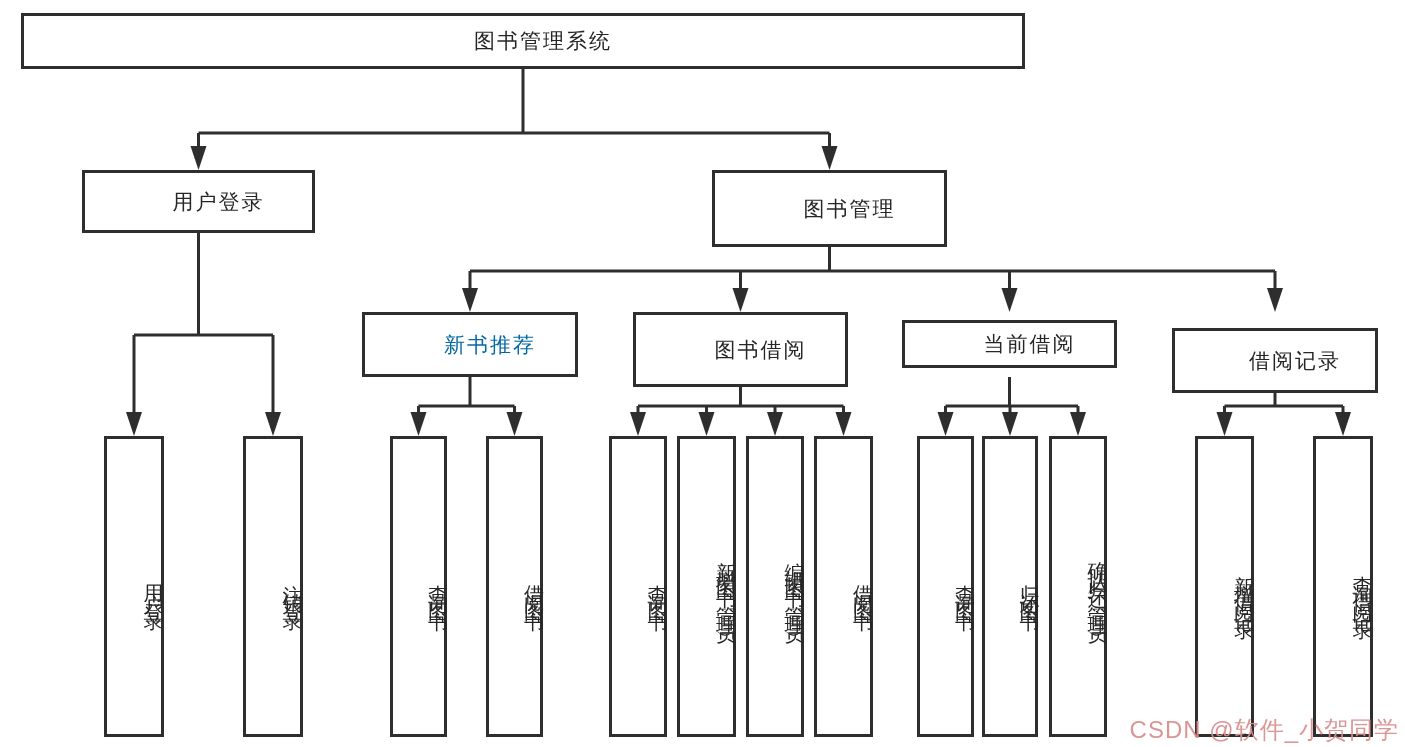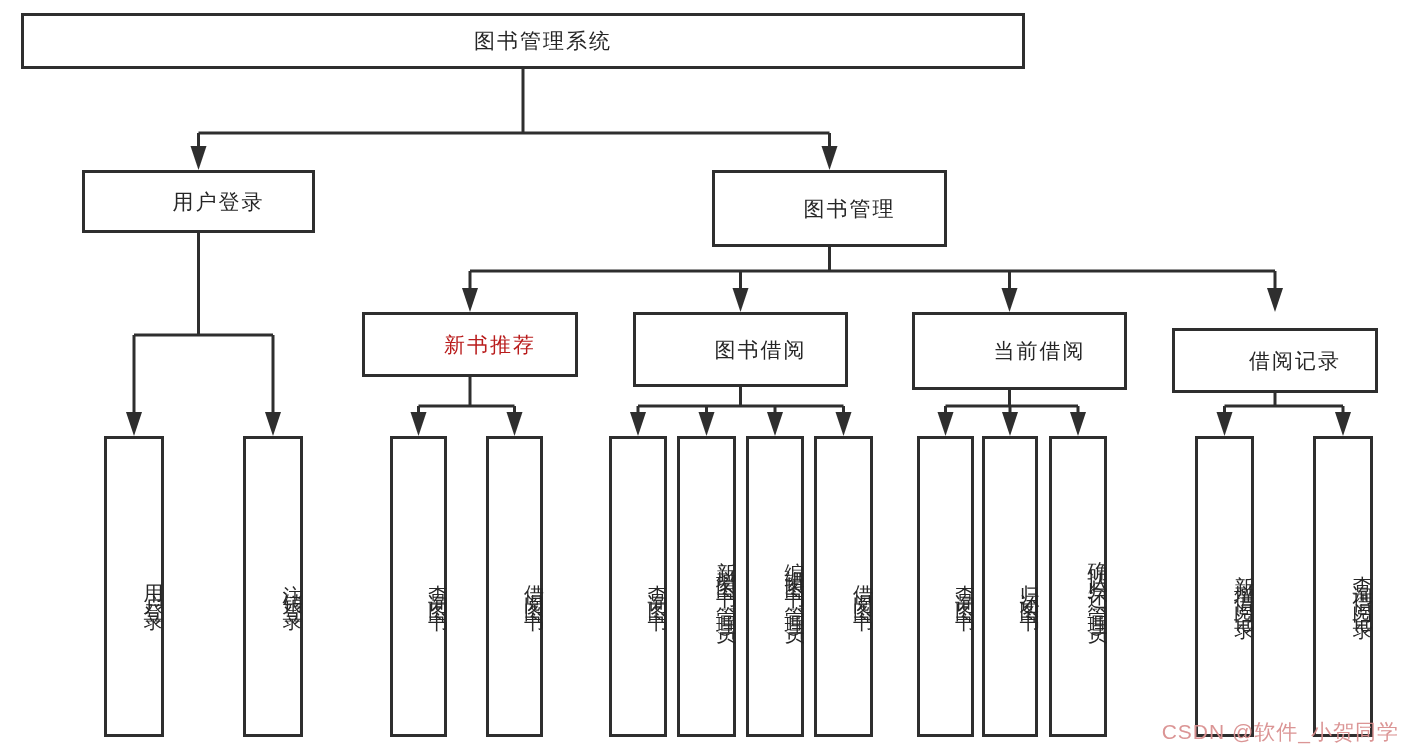--- a/index.html
+++ b/index.html
@@ -46,21 +46,21 @@
     white-space: normal;
     line-height: 1;
   }
   .node.vertical .label {
     display: block;
   }
   .watermark {
     position: absolute;
     right: 6px;
     bottom: 1px;
-    font-size: 21px;
+    font-size: 24px;
     letter-spacing: 1px;
     color: rgba(217, 143, 143, 0.95);
     pointer-events: none;
   }
 </style>
 </head>
 <body>
 
 <div class="stage">
   <svg class="connector-layer" width="1405" height="747" viewBox="0 0 1405 747" xmlns="http://www.w3.org/2000/svg">
@@ -120,27 +120,27 @@
   <div>
       <div class="node" style="left: 21px; top: 13px; width: 1004px; height: 56px; border-color: rgb(46, 46, 46); color: rgb(38, 38, 38);">
         <span class="label">图书管理系统</span>
       </div>
       <div class="node" style="left: 82px; top: 170px; width: 233px; height: 63px; border-color: rgb(46, 46, 46); color: rgb(38, 38, 38);">
         <span class="label">用户登录</span>
       </div>
       <div class="node" style="left: 712px; top: 170px; width: 235px; height: 77px; border-color: rgb(46, 46, 46); color: rgb(38, 38, 38);">
         <span class="label">图书管理</span>
       </div>
-      <div class="node" style="left: 362px; top: 312px; width: 216px; height: 65px; border-color: rgb(46, 46, 46); color: #b91c1c;">
+      <div class="node" style="left: 362px; top: 312px; width: 216px; height: 65px; border-color: rgb(46, 46, 46); color: #0369a1;">
         <span class="label">新书推荐</span>
       </div>
       <div class="node" style="left: 633px; top: 312px; width: 215px; height: 75px; border-color: rgb(46, 46, 46); color: rgb(38, 38, 38);">
         <span class="label">图书借阅</span>
       </div>
-      <div class="node" style="left: 902px; top: 312px; width: 215px; height: 78px; border-color: rgb(46, 46, 46); color: rgb(38, 38, 38); margin-left: 10px;">
+      <div class="node" style="left: 902px; top: 320px; width: 215px; height: 48px; border-color: rgb(46, 46, 46); color: rgb(38, 38, 38);">
         <span class="label">当前借阅</span>
       </div>
       <div class="node" style="left: 1172px; top: 312px; width: 206px; height: 65px; border-color: rgb(46, 46, 46); color: rgb(38, 38, 38); margin-top: 16px;">
         <span class="label">借阅记录</span>
       </div>
       <div class="node vertical" style="left: 104px; top: 436px; width: 60px; height: 301px; border-color: rgb(46, 46, 46); color: rgb(38, 38, 38);">
         <span class="label">用户登录</span>
       </div>
       <div class="node vertical" style="left: 243px; top: 436px; width: 60px; height: 301px; border-color: rgb(46, 46, 46); color: rgb(38, 38, 38);">
         <span class="label">注销登录</span>

